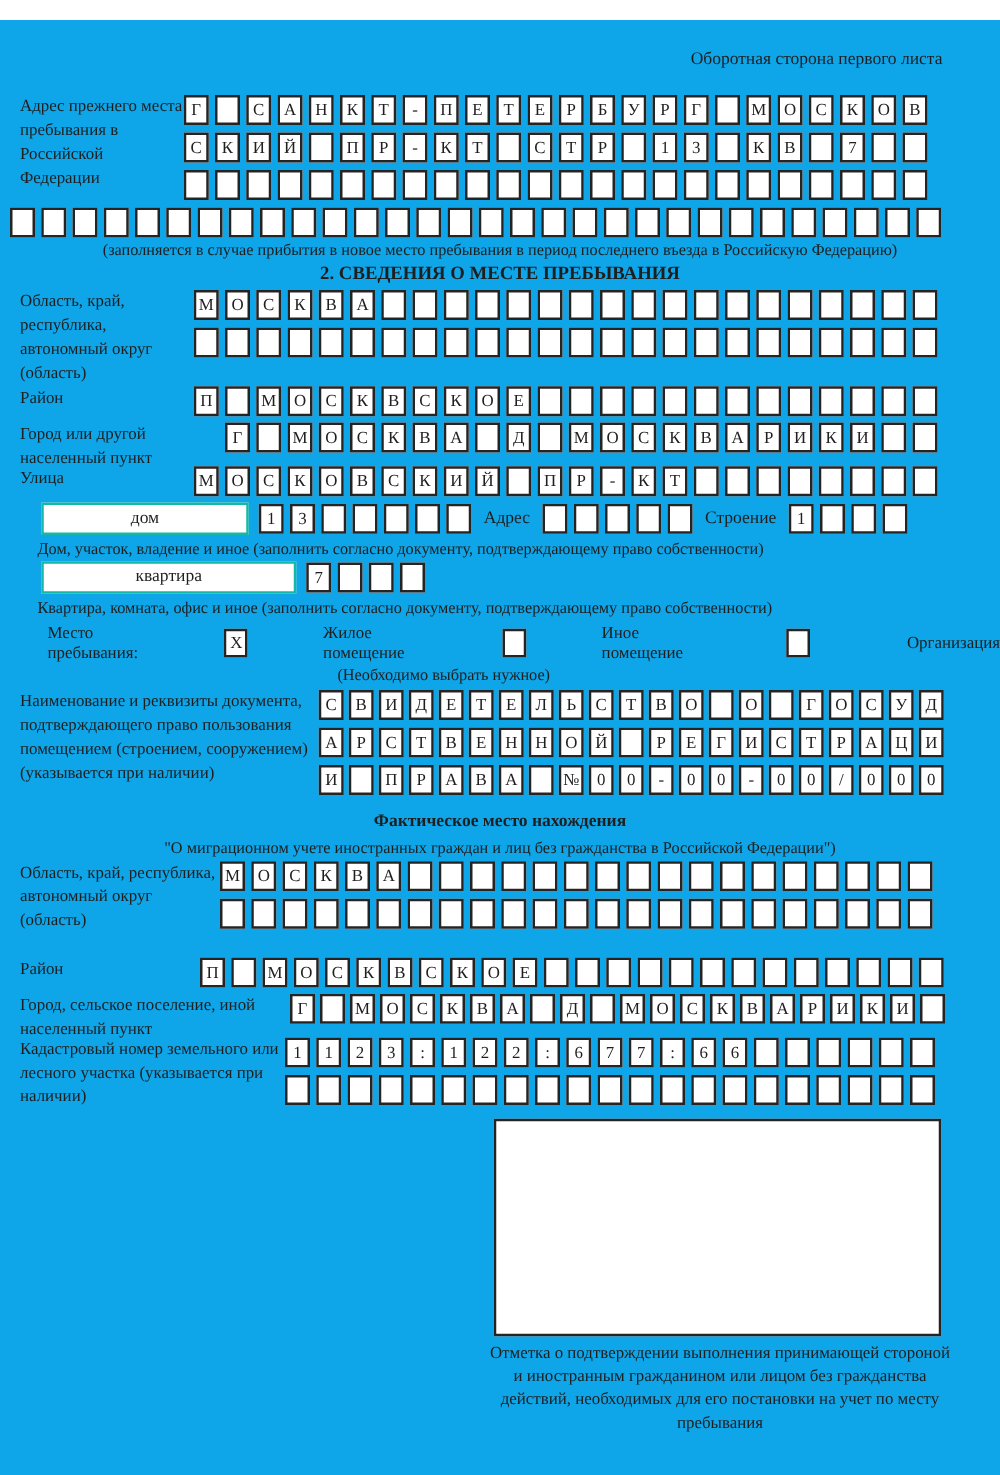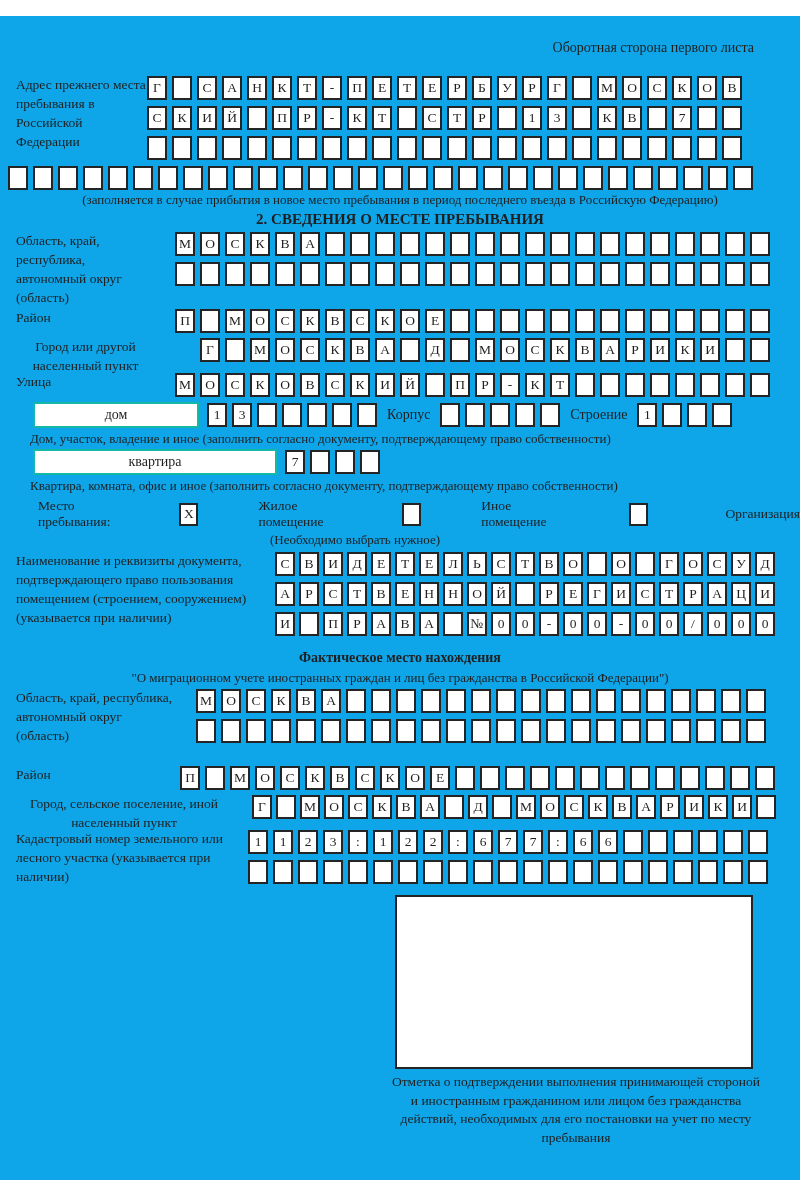--- a/index.html
+++ b/index.html
@@ -13,38 +13,38 @@
   .cells{display:flex;gap:5px;}
   .cells.tight{gap:4px;}
   .cell{
     flex:none;width:20px;height:24px;box-sizing:border-box;
     border:2px solid #242424;display:flex;align-items:center;justify-content:center;
     font-size:13.5px;line-height:1;background:#fff;
   }
   .rowcol .cells{margin-bottom:6px;}
   .full-cells{margin:0 0 2px 8px;}
   
-  .field{display:flex;align-items:flex-start;margin-bottom:5px;gap:20px;}
+  .field{display:flex;align-items:flex-start;margin-bottom:5px;}
   .flabel{flex:none;box-sizing:border-box;padding-left:16px;font-size:13.5px;line-height:1.4;}
   .w147{width:147px;} .w155{width:155px;} .w176{width:176px;} .w160{width:160px;}
   .w232{width:232px;} .w255{width:255px;} .w228{width:228px;}
-  .h72{height:72px;overflow:visible;} .h30{height:30px;overflow:visible;text-align:center;}
+  .h72{height:72px;overflow:visible;} .h30{height:30px;overflow:visible;}
   .indent25{margin-left:25px;}
   
   .side-note{text-align:right;padding:24px 46px 0 0;font-size:14px;}
   .addr-block{display:flex;margin-top:20px;}
   .caption-center{text-align:center;font-size:13px;margin:2px 0 3px;}
   .h-main{text-align:center;font-weight:bold;font-size:15px;margin:2px 0 4px;}
   .h-sub{text-align:center;font-weight:bold;font-size:14px;margin:8px 0 4px;}
   
   .house-row{display:flex;align-items:center;margin:0 0 3px 33px;}
   .wide-box{box-sizing:border-box;border:2px solid #14b8a6;height:26px;
     display:flex;align-items:center;justify-content:center;font-size:14px;background:#fff;}
   .dom-box{width:166px;margin-right:8px;}
-  .kv-box{width:244px;margin-right:8px;}
+  .kv-box{width:204px;margin-right:8px;}
   .inline-label{font-size:14px;margin:0 10px;white-space:nowrap;}
   .small-caption{font-size:13px;margin:0 0 2px 30px;}
   
   .cb-row{display:flex;align-items:center;margin:4px 0 2px 38px;font-size:13.5px;gap:48px;}
   .cb{flex:none;width:19px;height:23px;box-sizing:border-box;border:2px solid #242424;
     display:flex;align-items:center;justify-content:center;font-size:13.5px;background:#fff;}
   .ml12{margin-left:12px;} .ml18{margin-left:18px;} .ml28{margin-left:28px;} .ml30{margin-left:30px;}
   .hint{margin:2px 0 4px 190px;width:330px;text-align:center;font-size:13px;}
   
   .stamp-box{margin:2px 0 4px 395px;width:358px;height:174px;box-sizing:border-box;
@@ -328,21 +328,21 @@
     <span class="wide-box dom-box">дом</span>
     <span class="cells">
         <span class="cell">1</span>
         <span class="cell">3</span>
         <span class="cell"></span>
         <span class="cell"></span>
         <span class="cell"></span>
         <span class="cell"></span>
         <span class="cell"></span>
       </span>
-    <span class="inline-label">Корпус</span>
+    <span class="inline-label">Адрес</span>
     <span class="cells">
         <span class="cell"></span>
         <span class="cell"></span>
         <span class="cell"></span>
         <span class="cell"></span>
         <span class="cell"></span>
       </span>
     <span class="inline-label">Строение</span>
     <span class="cells">
         <span class="cell">1</span>

